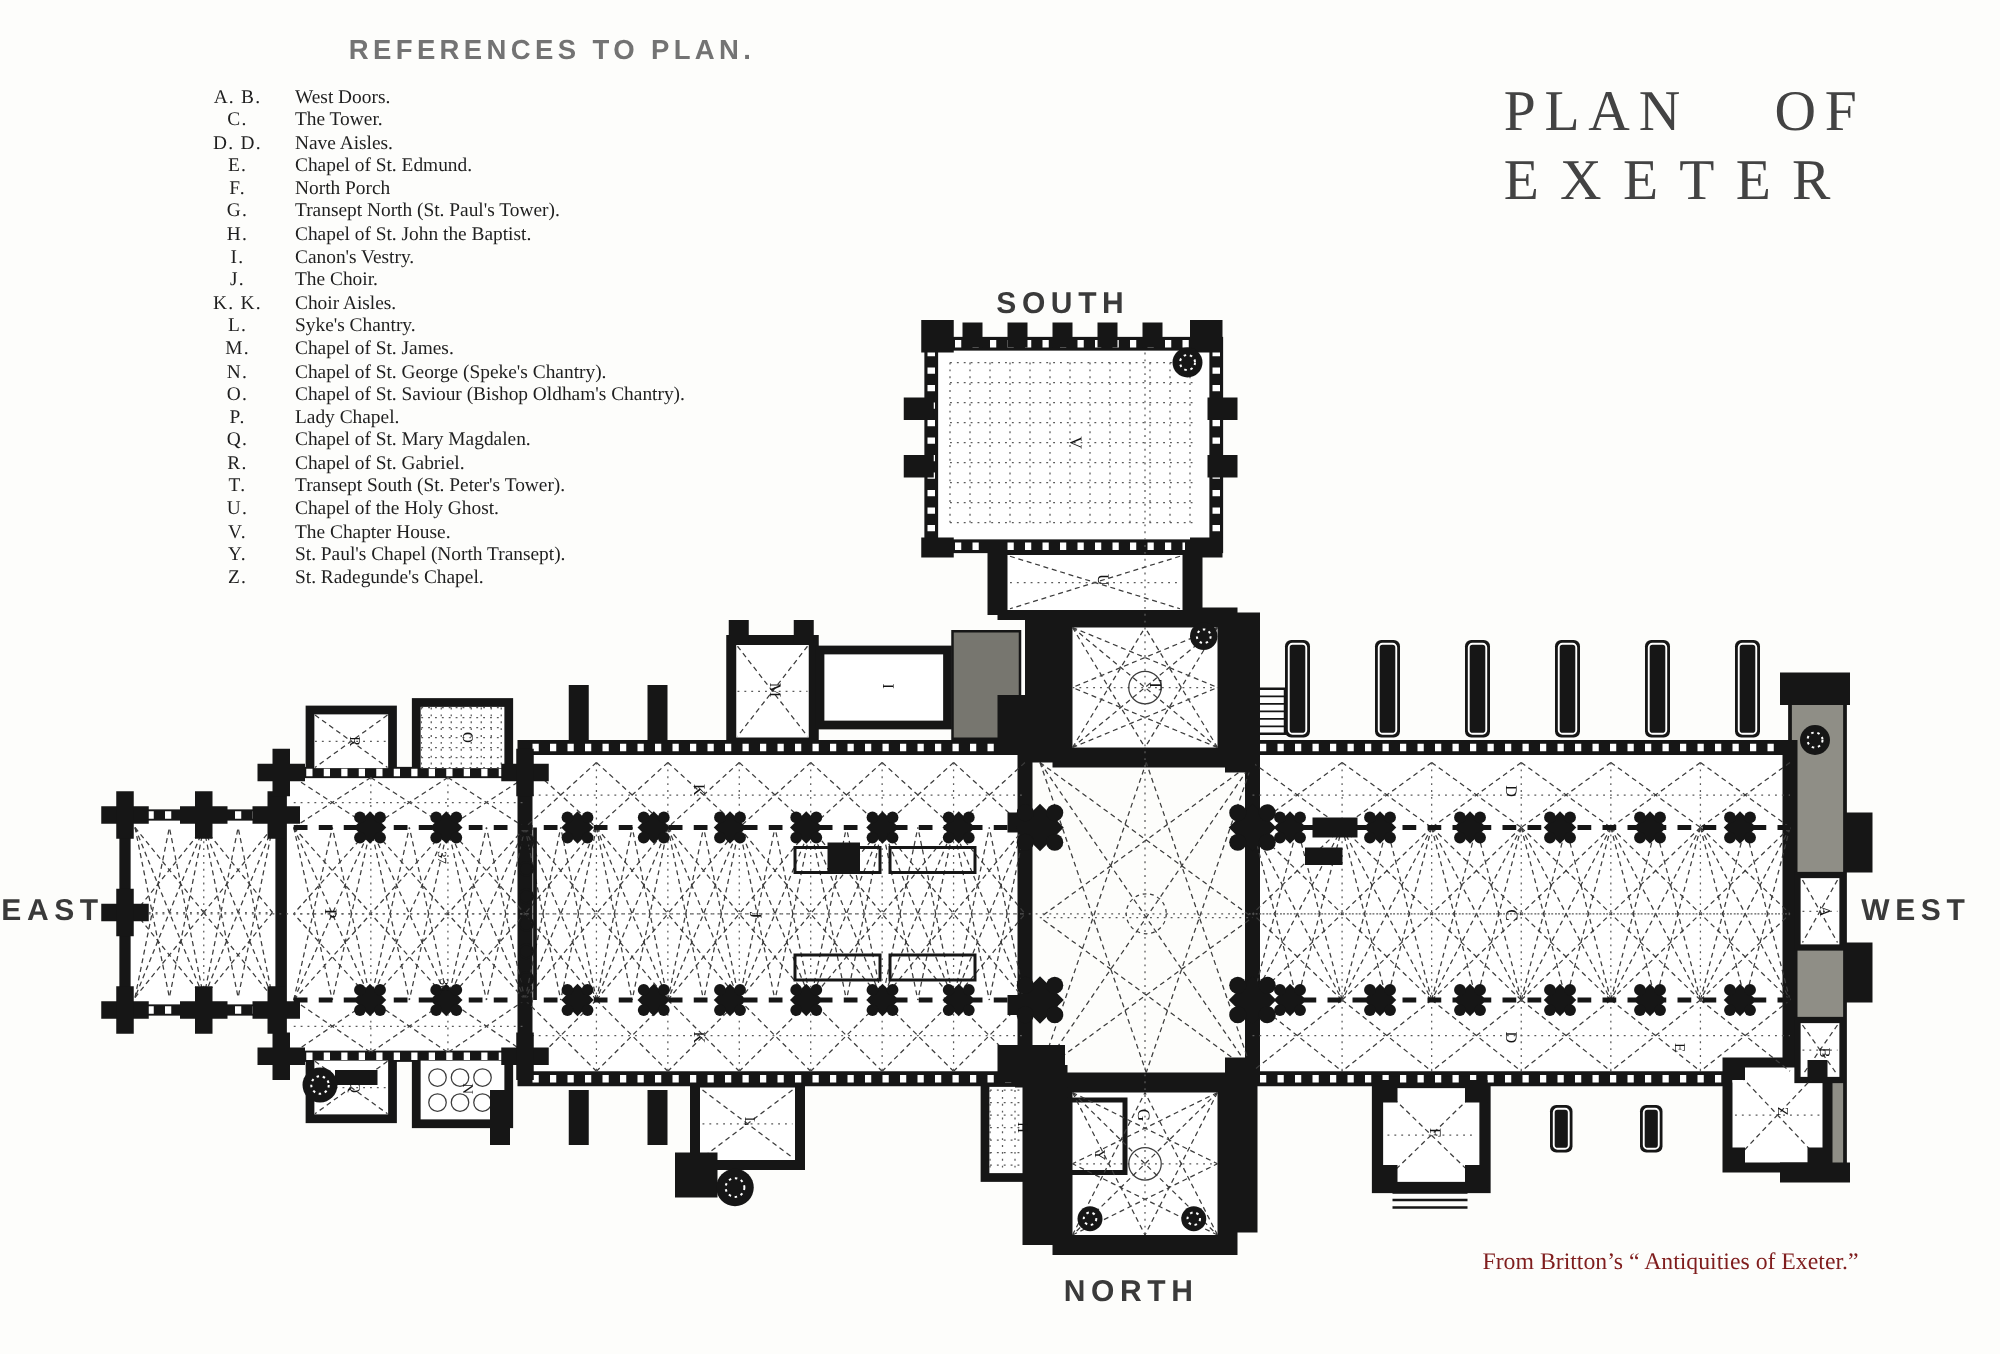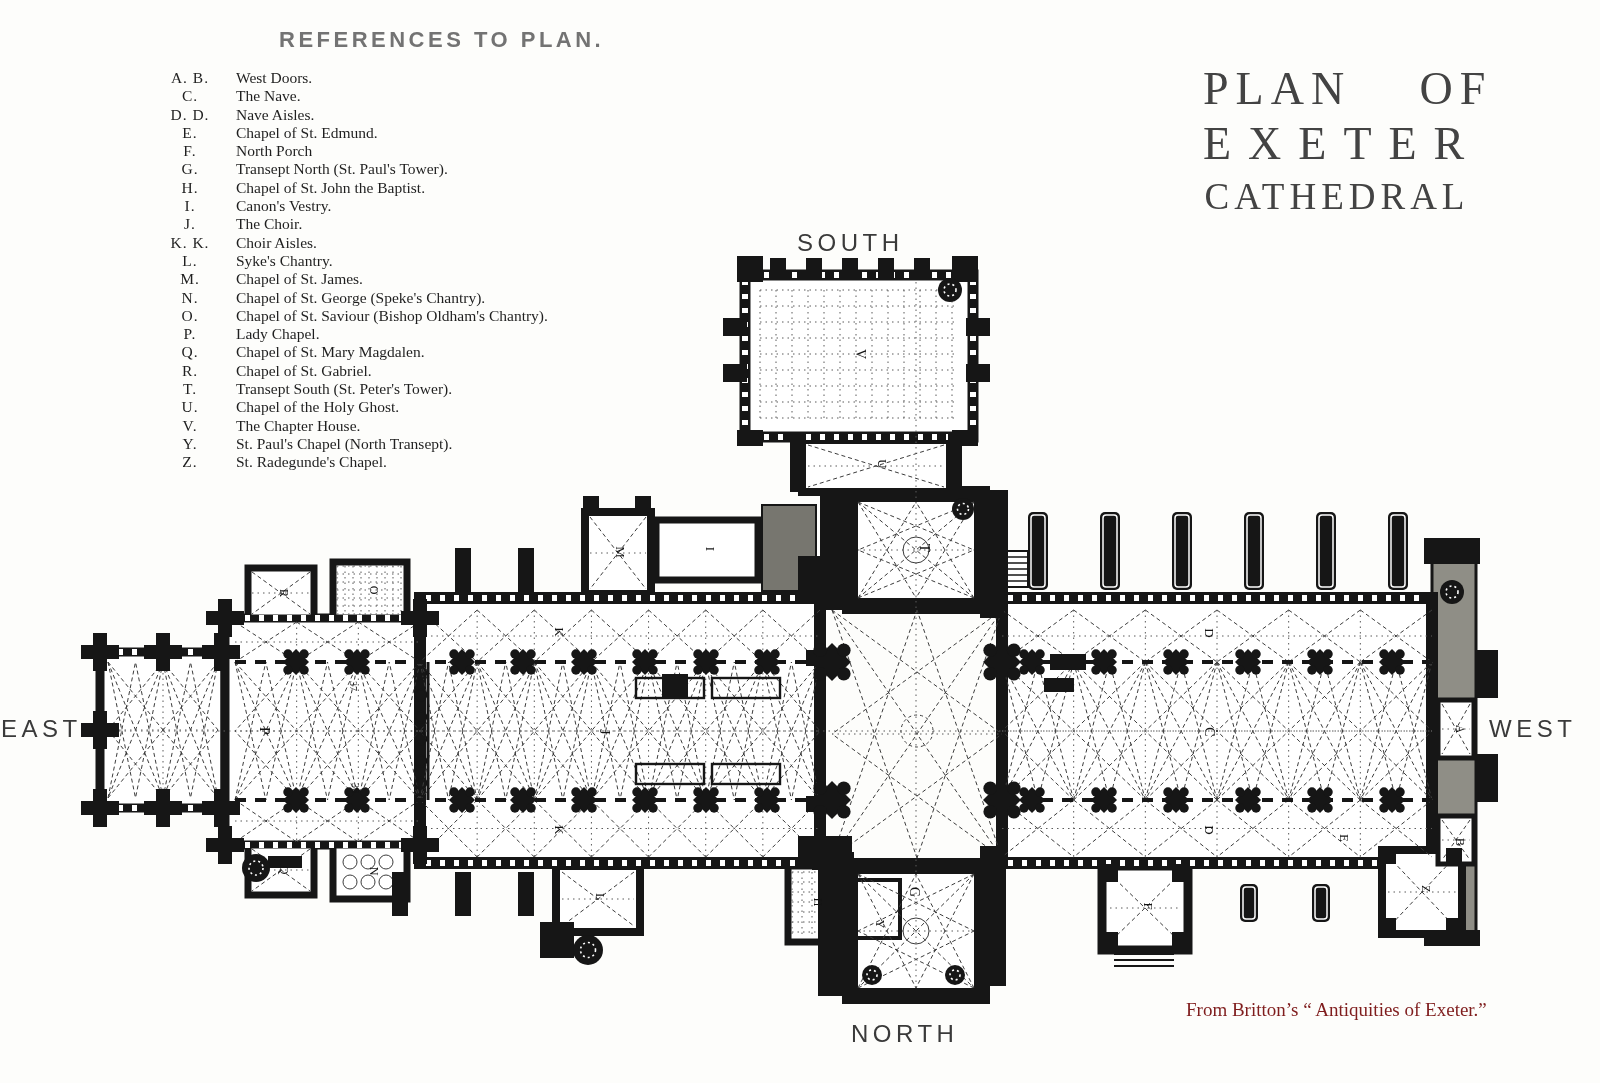--- a/index.html
+++ b/index.html
@@ -18,21 +18,21 @@
   .refs-list{left:160px;top:69px;font-size:15.5px;color:#1f1f1f}
   .ref-row{display:flex;line-height:18.3px;white-space:nowrap}
   .ref-prefix{width:60px;text-align:center;margin-right:16px;letter-spacing:1px}
   
   .title{left:1203px;top:62px;width:268px;color:#434343;text-align:center}
   .title-l1{font-size:46px;letter-spacing:7px;word-spacing:50px;line-height:54px;white-space:nowrap}
   .title-l2{font-size:46px;letter-spacing:17px;line-height:56px;white-space:nowrap}
   .title-l3{font-size:37px;letter-spacing:5px;line-height:50px;white-space:nowrap}
   
   .compass{
-    font-family:"Liberation Sans",sans-serif;font-weight:400;
+    font-family:"Liberation Sans",sans-serif;font-weight:700;
     font-size:24px;letter-spacing:4.5px;color:#3a3a3a;white-space:nowrap;
   }
   .c-south{left:797px;top:229px}
   .c-north{left:851px;top:1020px}
   .c-east{left:1px;top:715px}
   .c-west{left:1489px;top:715px}
   
   .caption{left:1186px;top:999px;font-size:19px;color:#7f1d1d;white-space:nowrap}
   svg{position:absolute;left:0;top:0}
 </style>
@@ -819,21 +819,21 @@
   </svg>
 
 <div class="abs refs-heading">REFERENCES TO PLAN.</div>
 <div class="abs refs-list" id="refs-list">
     <div class="ref-row">
       <span class="ref-prefix">A. B.</span>
       <span>West Doors.</span>
     </div>
     <div class="ref-row">
       <span class="ref-prefix">C.</span>
-      <span>The Nave.</span>
+      <span>The Tower.</span>
     </div>
     <div class="ref-row">
       <span class="ref-prefix">D. D.</span>
       <span>Nave Aisles.</span>
     </div>
     <div class="ref-row">
       <span class="ref-prefix">E.</span>
       <span>Chapel of St. Edmund.</span>
     </div>
     <div class="ref-row">
@@ -906,21 +906,20 @@
     </div>
     <div class="ref-row">
       <span class="ref-prefix">Z.</span>
       <span>St. Radegunde's Chapel.</span>
     </div>
   </div>
 
 <div class="abs title">
   <div class="title-l1">PLAN OF</div>
   <div class="title-l2">EXETER</div>
-  <div class="title-l3">CATHEDRAL</div>
 </div>
 
 <div class="abs compass c-south">SOUTH</div>
 <div class="abs compass c-north">NORTH</div>
 <div class="abs compass c-east">EAST</div>
 <div class="abs compass c-west">WEST</div>
 
 <div class="abs caption">From Britton’s “ Antiquities of Exeter.”</div>
 
 </body></html>

